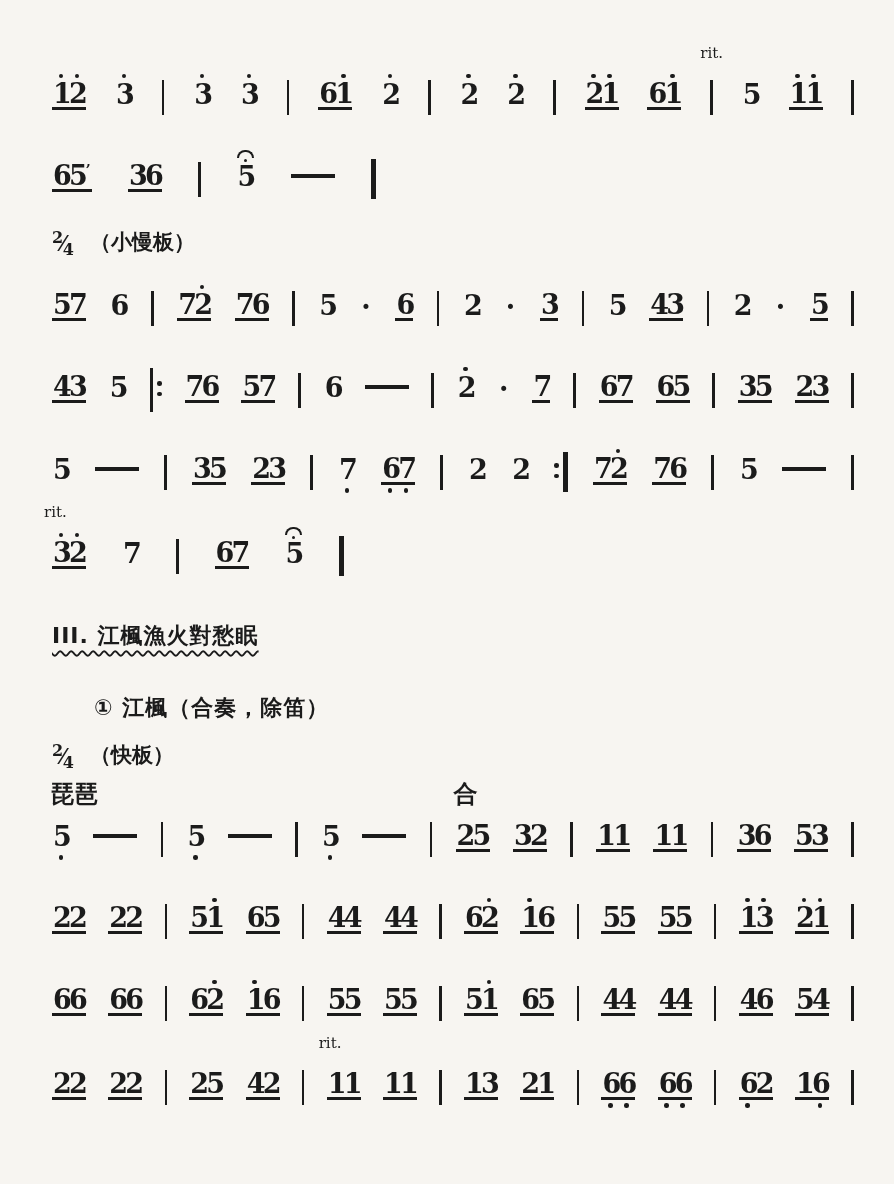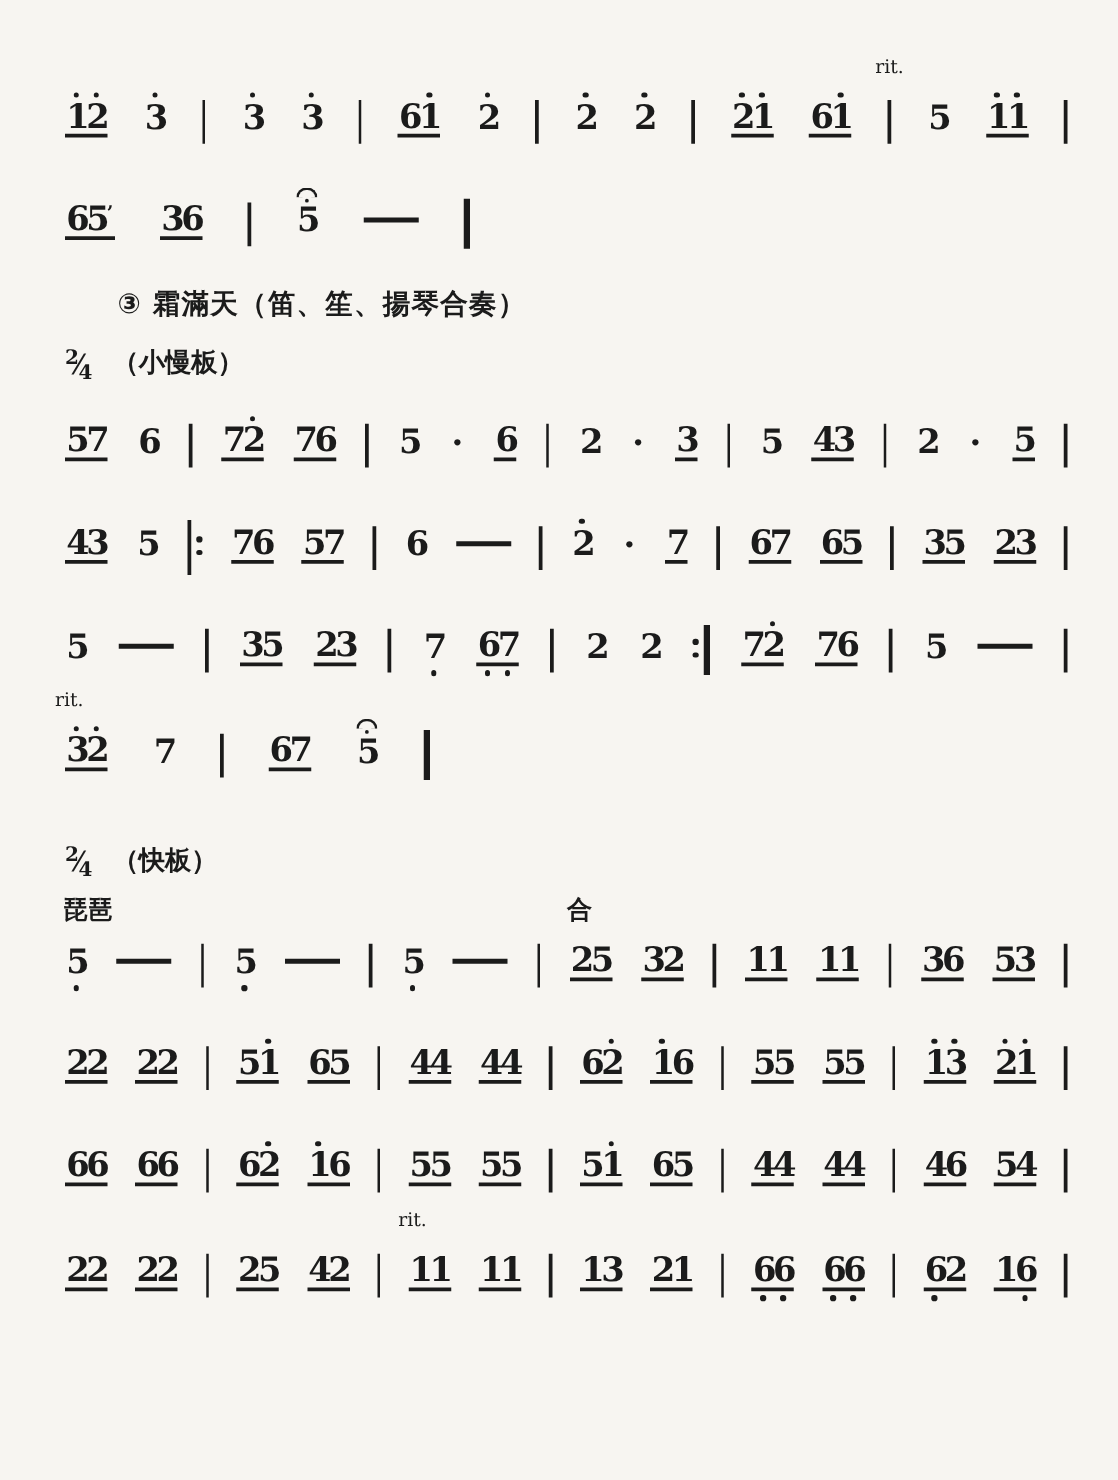--- a/index.html
+++ b/index.html
@@ -82,21 +82,21 @@
   .rcolon.left { margin-right: 4px; }
   .rcolon.right { margin-left: 4px; }
   
   .dash { margin-top: 28px; width: 44px; height: 4px; background: #1b1b1b; }
   .qdot { margin-top: 16px; height: 30px; display: flex; align-items: center;
           font-weight: bold; font-size: 27px; width: 12px; justify-content: center; }
   
   .lbl {
     position: absolute; bottom: calc(100% + 1px); left: -2px;
     font-family: "DejaVu Sans", "Liberation Sans", sans-serif;
-    font-weight: bold; font-size: 20px; white-space: nowrap; line-height: 22px;
+    font-weight: bold; font-size: 24px; white-space: nowrap; line-height: 22px;
   }
   .toplbl {
     position: absolute; bottom: calc(100% + 2px); left: -8px;
     font-family: "DejaVu Serif", serif;
     font-weight: normal; font-size: 15px; white-space: nowrap;
   }
   .barwrap .toplbl { left: -10px; }
 </style>
 </head>
 <body>
@@ -340,21 +340,21 @@
           <span class="dcell">5</span>
         </span>
         <span class="brow">
           <span class="mcell"></span>
         </span>
       </span>
       <span class="dash"></span>
       <span class="barwrap">
         <span class="bar thick"></span>
       </span>
-    </div><div class="heading indent">③ 霜滿天（笛、笙、揚琴合奏）</div><div class="timesig">
+    </div><div class="timesig">
       <span class="ts-frac"><sup>2</sup><span>⁄</span><sub>4</sub></span>
       <span class="ts-label">（小慢板）</span>
     </div><div class="mline fill">
       <span class="grp u">
         <span class="mrow">
           <span class="mcell"></span>
           <span class="mcell"></span>
         </span>
         <span class="digits">
           <span class="dcell">5</span>
@@ -903,21 +903,21 @@
         <span class="digits">
           <span class="dcell">5</span>
         </span>
         <span class="brow">
           <span class="mcell"></span>
         </span>
       </span>
       <span class="barwrap">
         <span class="bar thick"></span>
       </span>
-    </div><br><div class="timesig">
+    </div><div class="heading wavy">III. 江楓漁火對愁眠</div><br><div class="heading indent">① 江楓（合奏，除笛）</div><div class="timesig">
       <span class="ts-frac"><sup>2</sup><span>⁄</span><sub>4</sub></span>
       <span class="ts-label">（快板）</span>
     </div><div class="mline fill lblspace">
       <span class="grp">
         <span class="lbl">琵琶</span>
         <span class="mrow">
           <span class="mcell"></span>
         </span>
         <span class="digits">
           <span class="dcell">5</span>

